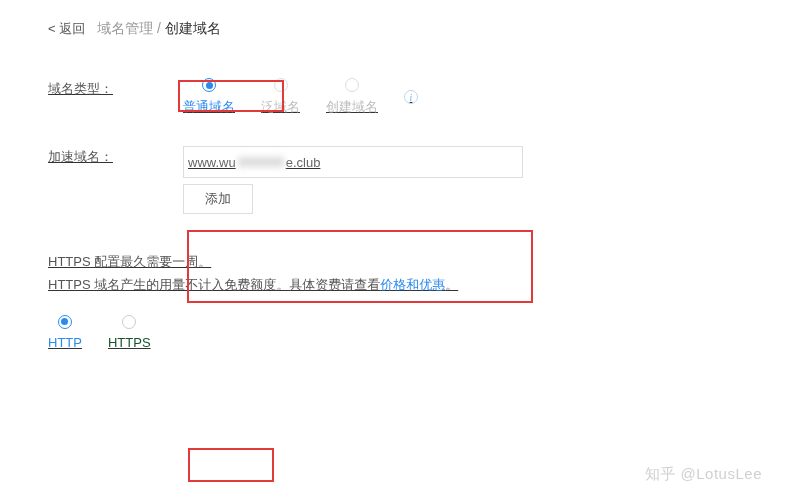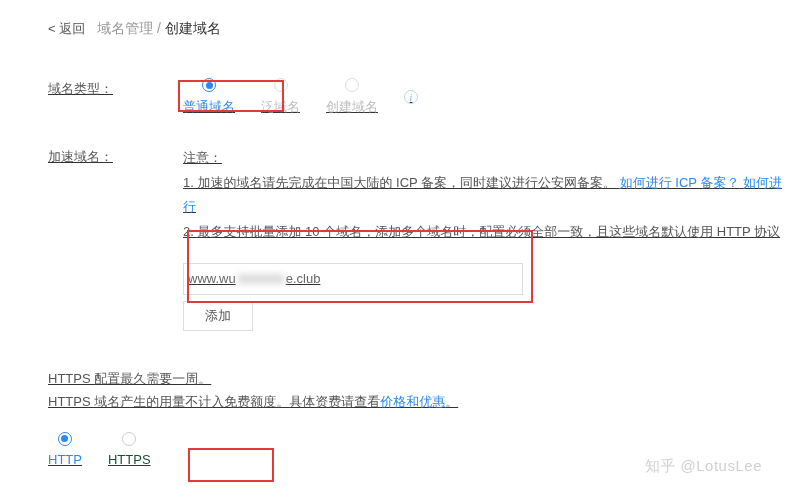--- a/index.html
+++ b/index.html
@@ -61,21 +61,21 @@
       color: #555; font-size: 13px; cursor: pointer;
     }
     .proto-note { font-size: 13px; color: #555; line-height: 1.8; margin-bottom: 18px; }
     .proto-note a { color: #2b8aee; text-decoration: none; cursor: pointer; }
     .blur {
       display: inline-block; width: 46px; height: 10px;
       background: #ddd; filter: blur(3px); vertical-align: middle;
       margin: 0 2px;
     }
     .watermark {
-      position: absolute; right: 24px; bottom: 24px;
+      position: absolute; right: 24px; bottom: 16px;
       color: rgba(170,170,170,0.55); font-size: 15px; letter-spacing: 0.5px;
     }
   </style>
 </head>
 <body>
 
 <div class="header">
   <span class="back">&lt; 返回</span>
   <span class="crumb">
     <span>域名管理</span><span> / </span><span class="cur">创建域名</span>
@@ -99,29 +99,20 @@
         <span class="radio-label">创建域名</span>
       </label>
       <span class="info-icon">i</span>
     </div>
   </div>
 </div>
 
 <div class="row">
   <div class="label">加速域名：</div>
   <div class="content">
-    <div class="notice">
-      <div>注意：</div>
-      <div>
-        <span>1. 加速的域名请先完成在中国大陆的 ICP 备案，同时建议进行公安网备案。</span>
-        <a>如何进行 ICP 备案？</a>
-        <a>如何进行</a>
-      </div>
-      <div>2. 最多支持批量添加 10 个域名，添加多个域名时，配置必须全部一致，且这些域名默认使用 HTTP 协议</div>
-    </div>
     <div class="input-field">
       <span>www.wu</span>
         <span class="blur"></span>
         <span>e.club</span>
     </div>
     <button class="add-btn">添加</button>
   </div>
 </div>
 
 <div class="row" style="margin-top:36px">

